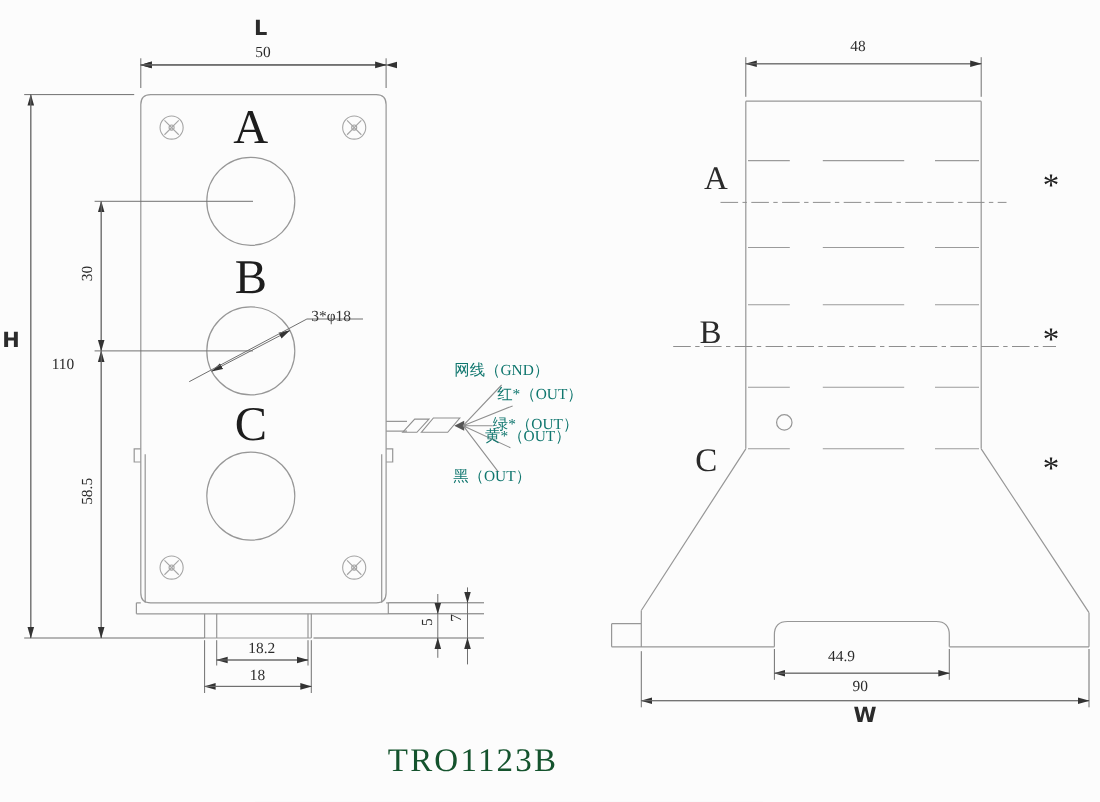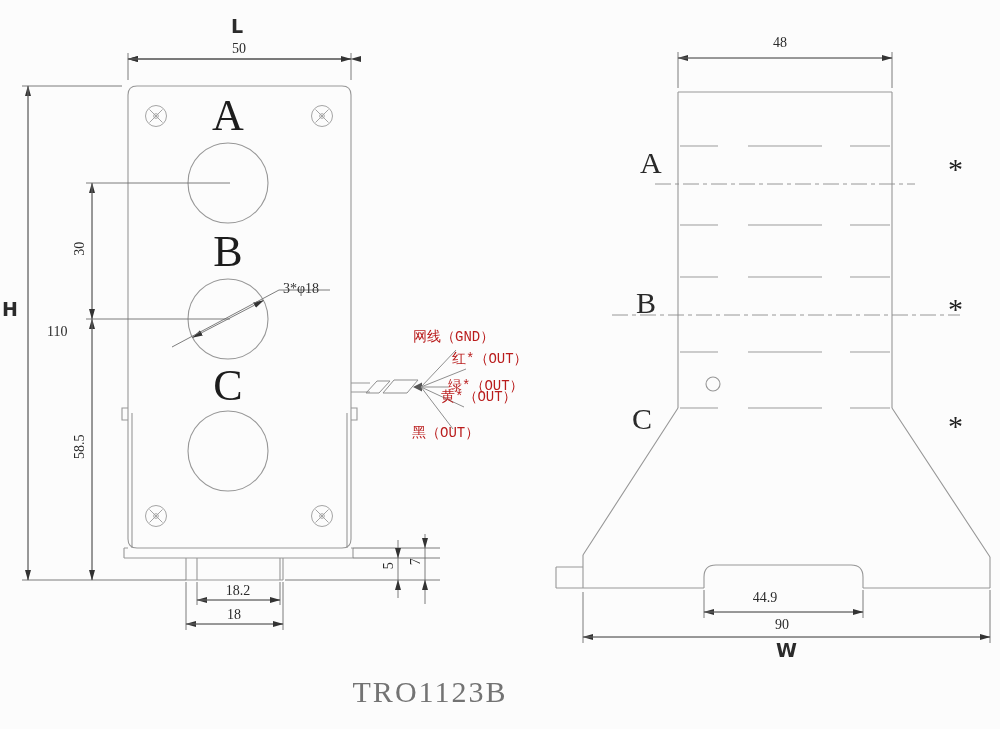--- a/index.html
+++ b/index.html
@@ -6,22 +6,22 @@
   #stage{position:relative;width:1000px;height:729px;background:#fcfcfc;overflow:hidden;
          font-family:"Liberation Serif", serif;}
   #stage svg{position:absolute;left:0;top:0;}
   .t{position:absolute;font-size:14px;color:#2b2b2b;white-space:nowrap;line-height:1.1;}
   .ctr{text-align:center;}
   .rot{transform:rotate(-90deg);transform-origin:50% 50%;}
   .boldlab{font-family:"DejaVu Sans", sans-serif;font-weight:bold;font-size:19px;}
   .holeLetter{font-size:44px;color:#1d1d1d;}
   .sideLetter{font-size:30px;color:#2a2a2a;}
   .star{font-size:30px;color:#222;}
-  .cjk{font-family:Liberation Mono, monospace;font-size:14px;color:#b91c1c;}
-  .title{font-size:30px;letter-spacing:2px;color:#737373;}
+  .cjk{font-family:Liberation Serif, serif;font-size:14px;color:#0f766e;}
+  .title{font-size:30px;letter-spacing:2px;color:#14532d;}
   .callout{font-size:14px;color:#333;}
 </style>
 </head>
 <body>
 
 <div id="stage">
 
   <svg width="1000" height="729" viewBox="0 0 1000 729">
     <defs>
       <marker id="arr" markerWidth="12" markerHeight="8" refX="10" refY="4" orient="auto" markerUnits="userSpaceOnUse">

